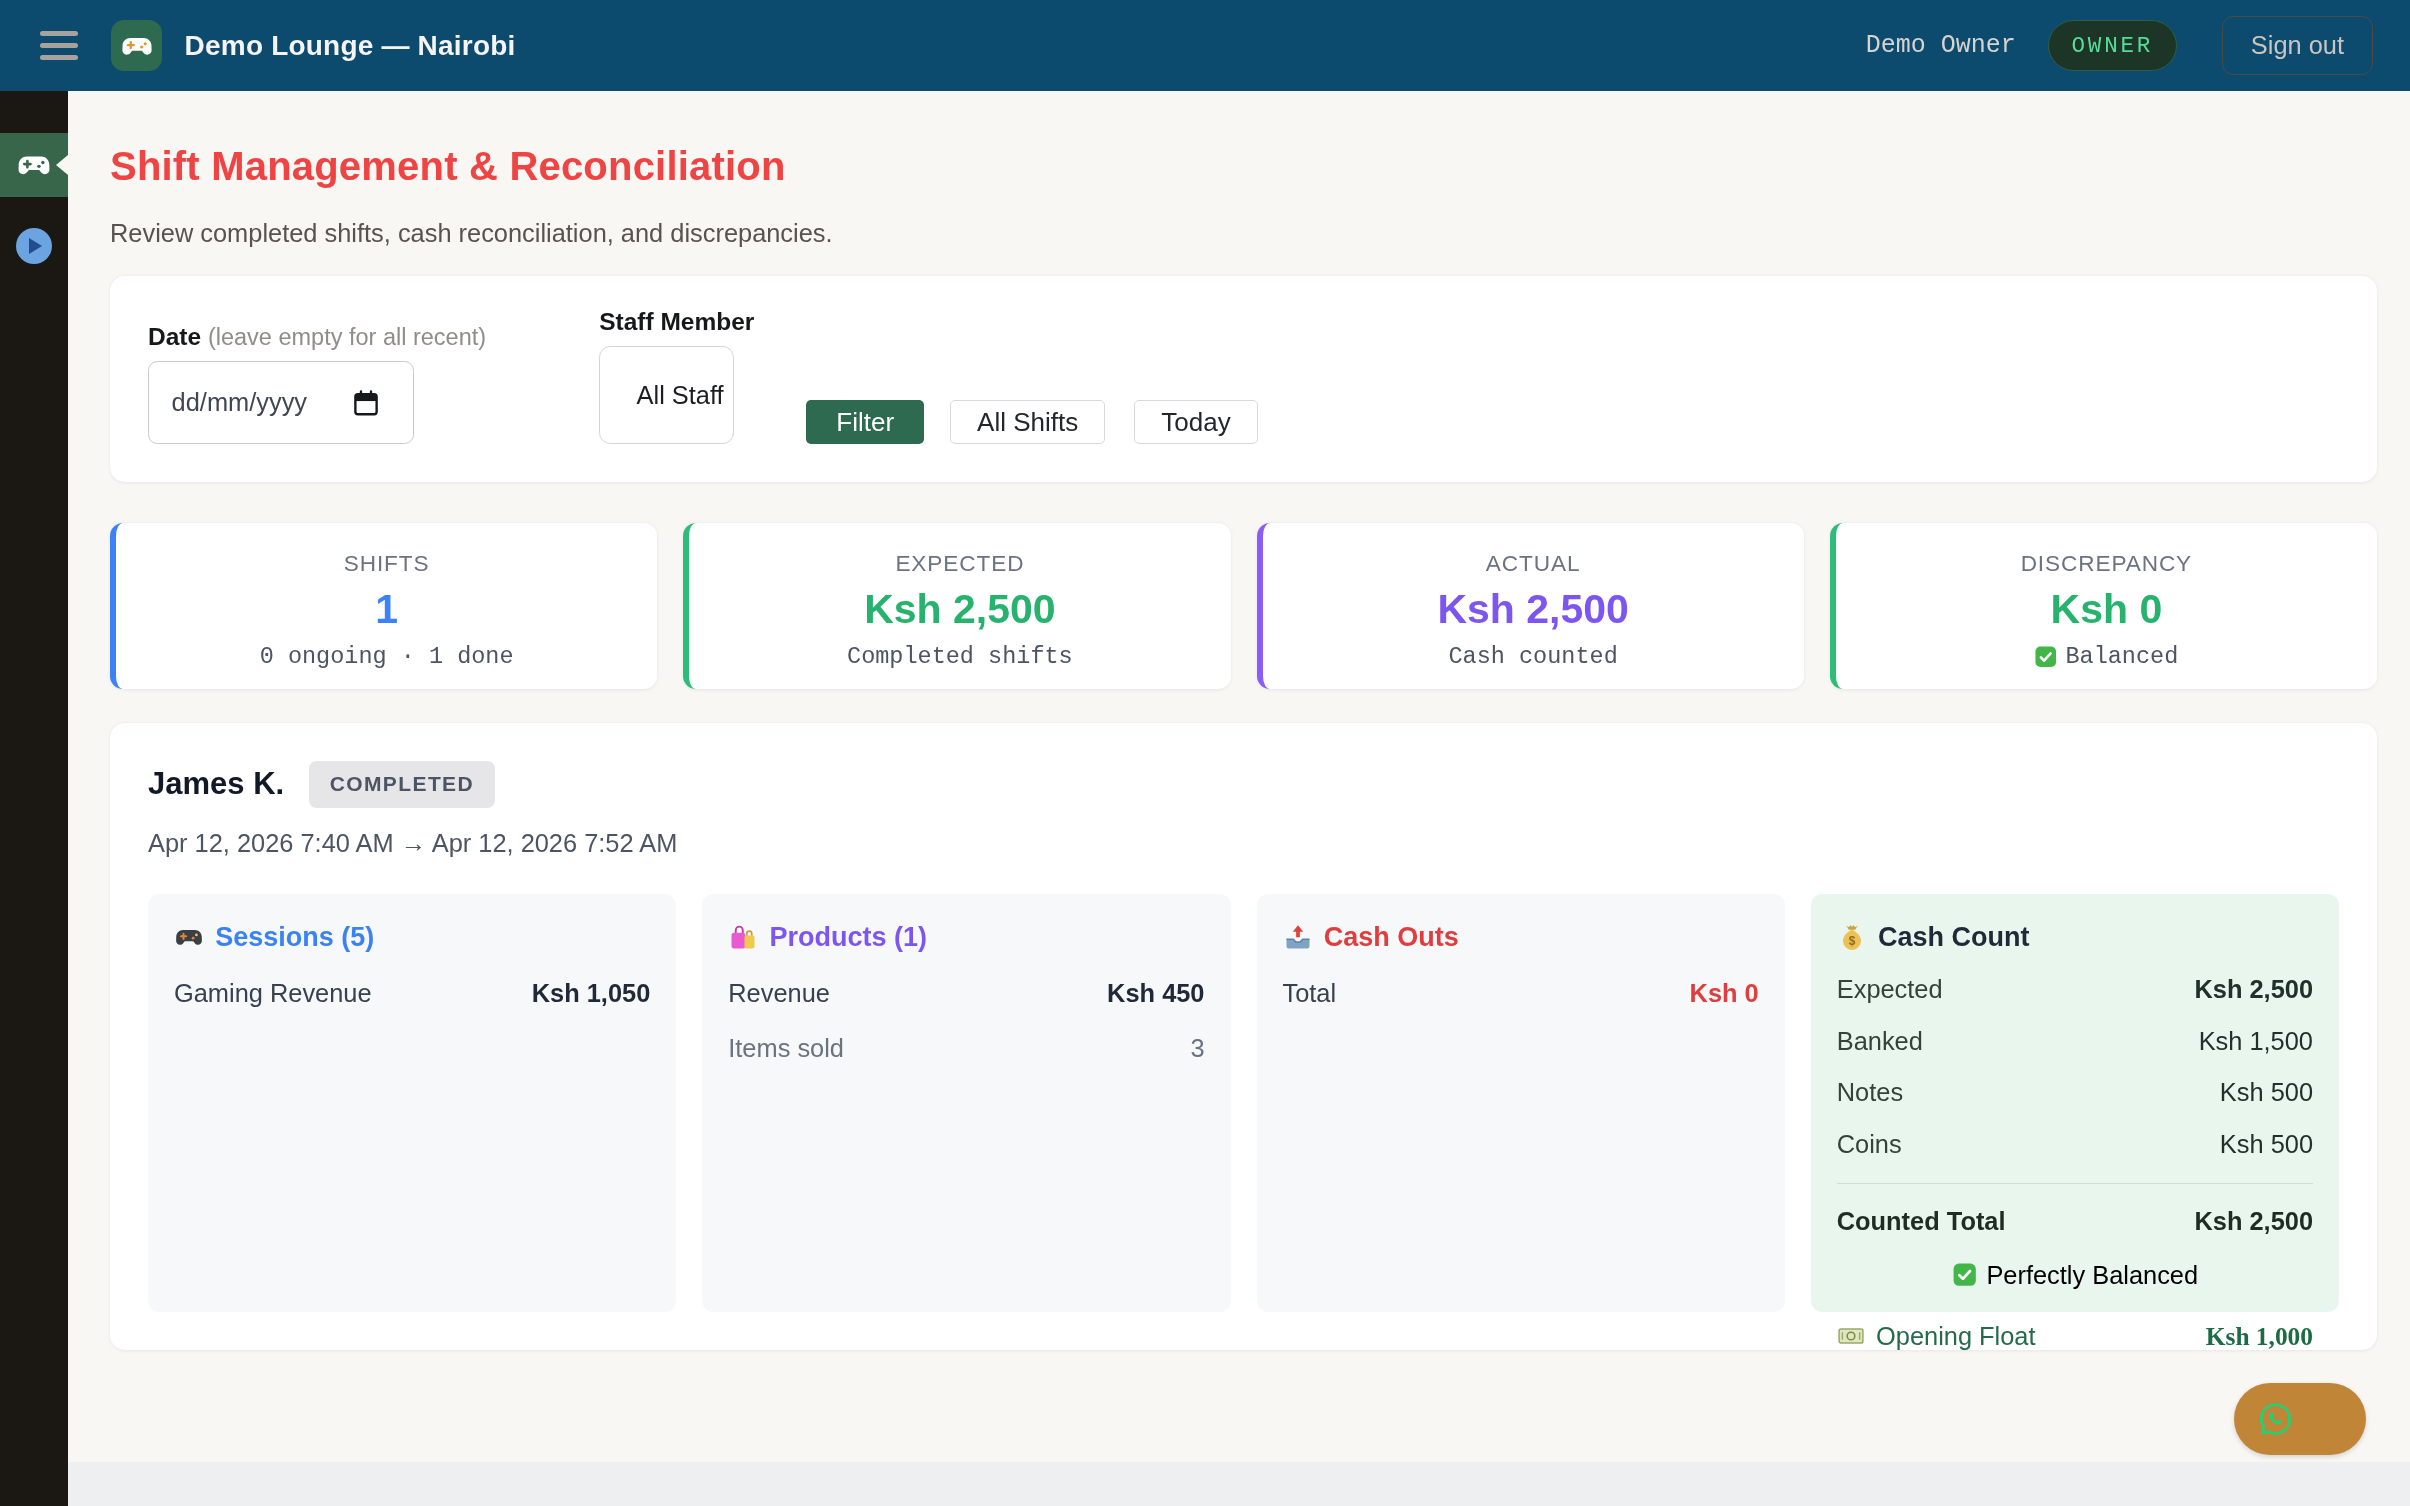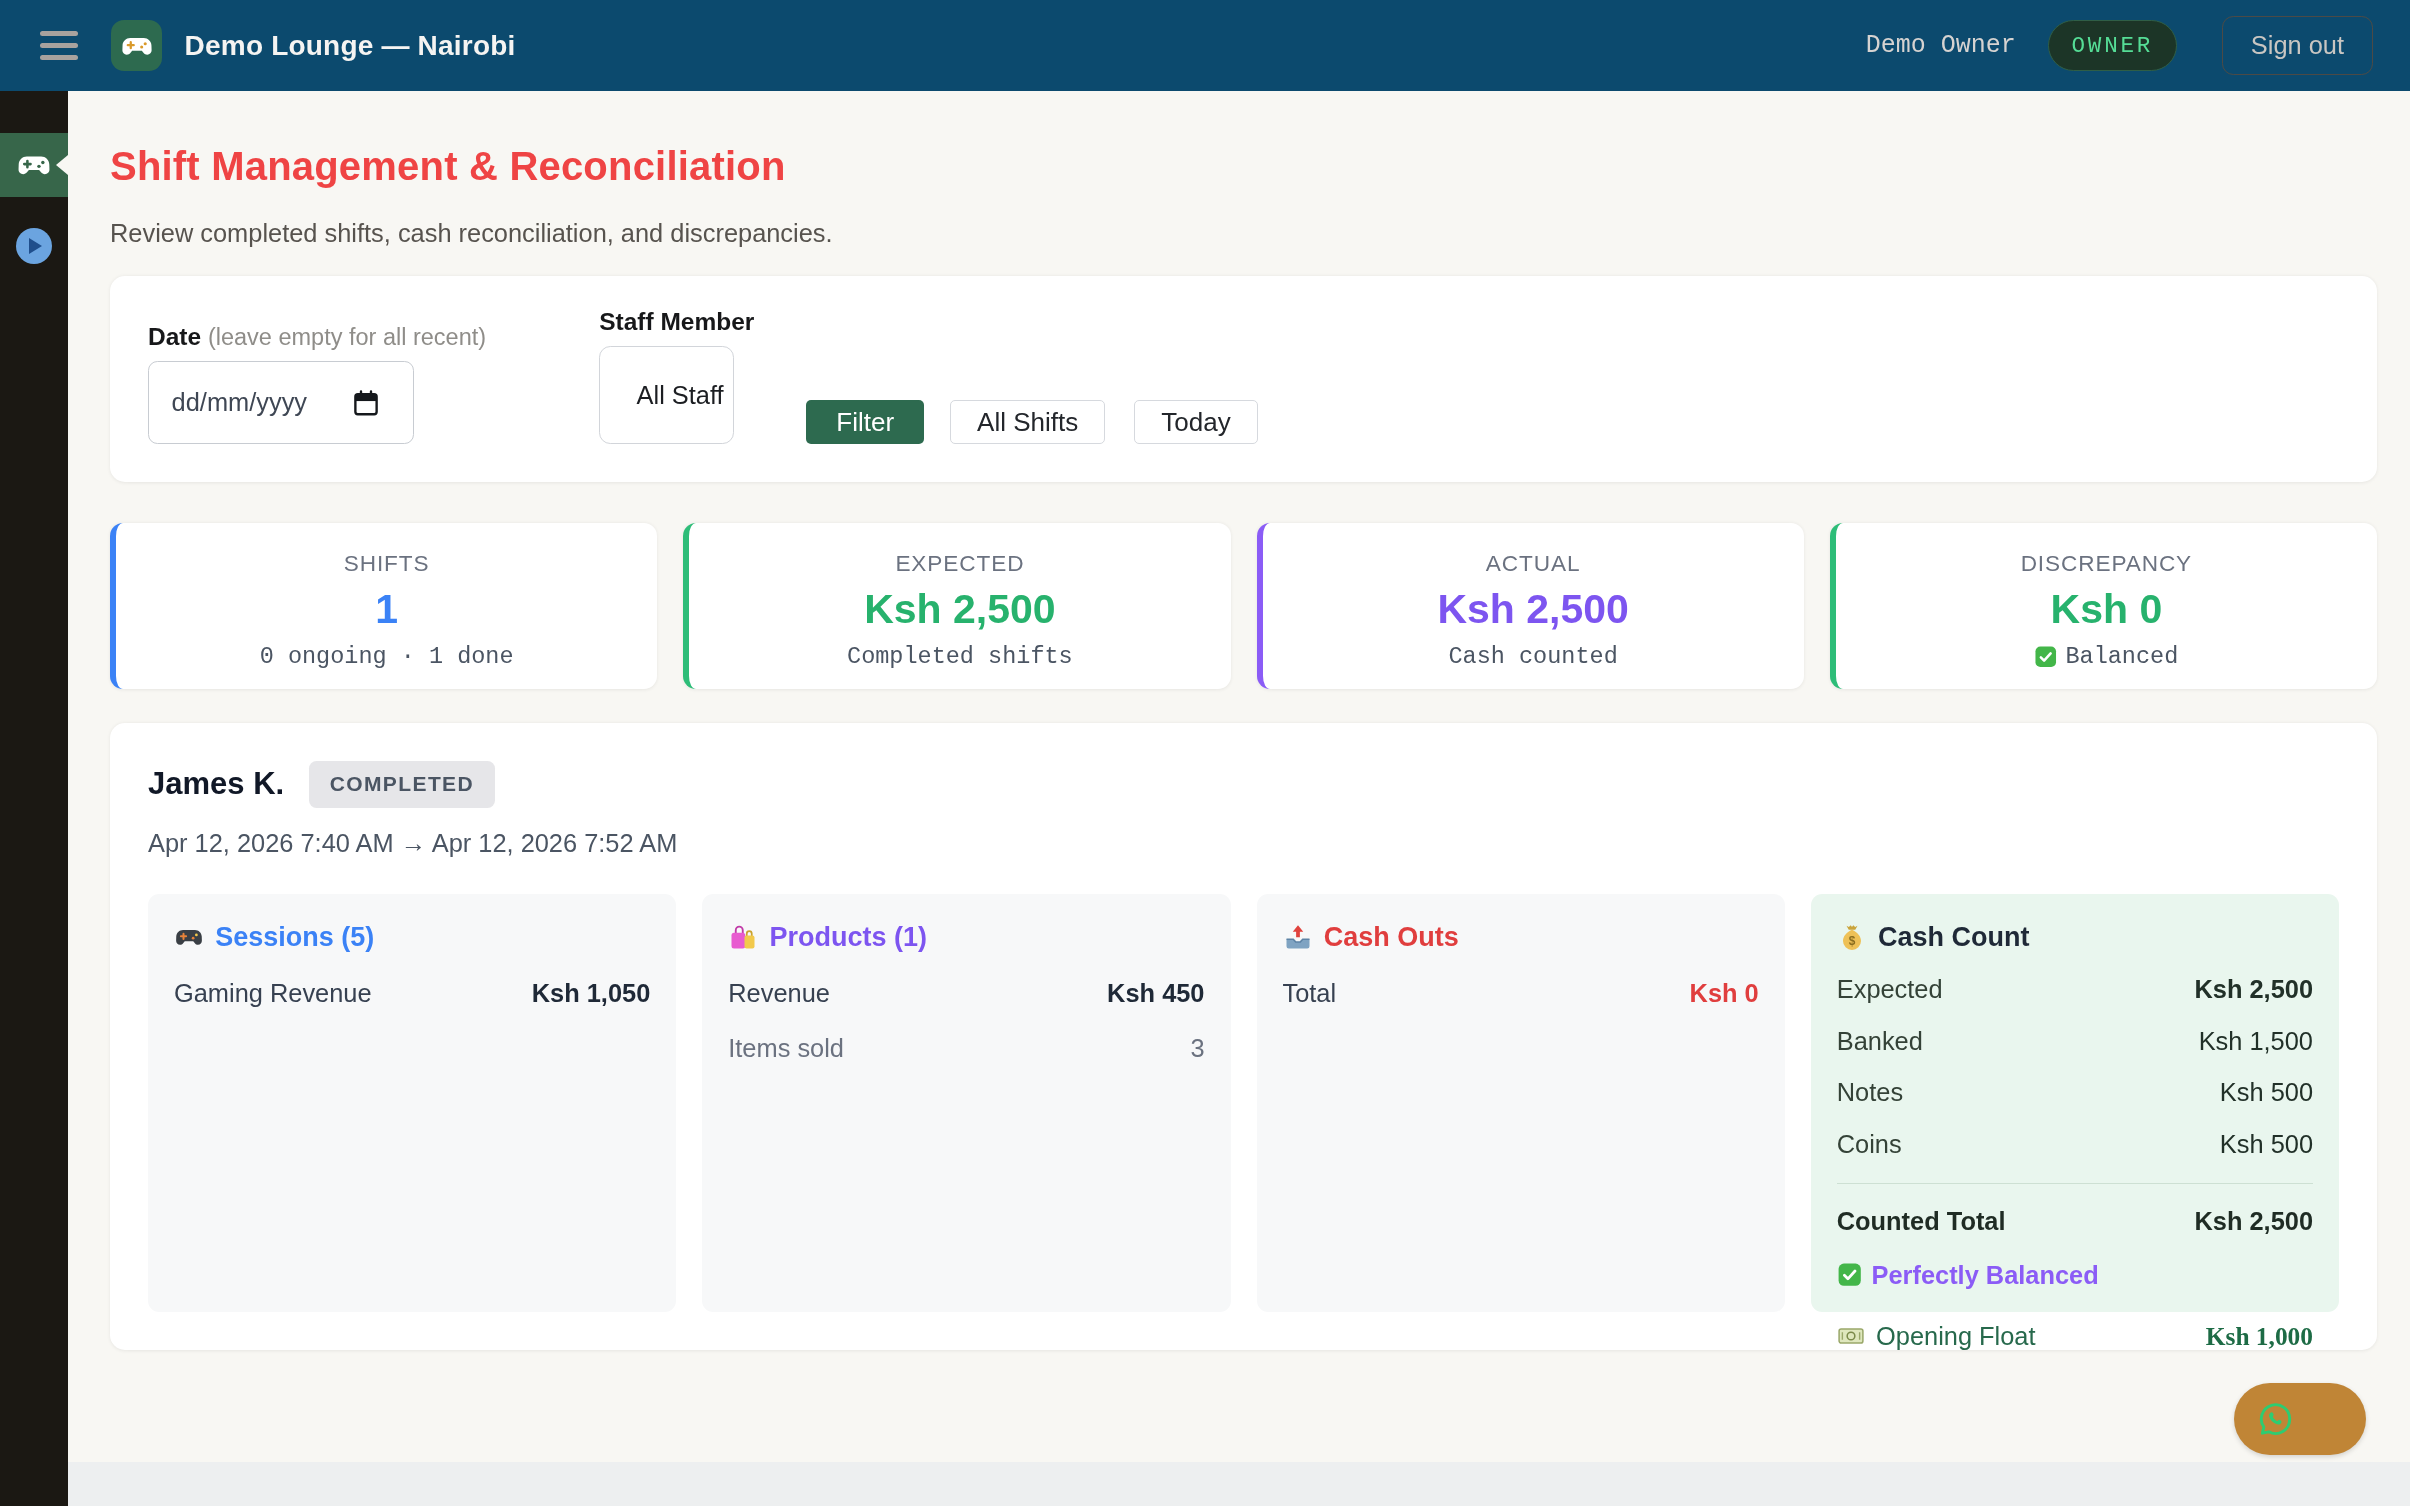--- a/index.html
+++ b/index.html
@@ -108,22 +108,22 @@
   .p-row { display:flex; justify-content:space-between; font-size:25.4px; margin-top:26px; }
   .p-row .lab { color:#374151; }
   .p-row .val { color:#1f2937; font-weight:700; }
   .p-row.muted .lab, .p-row.muted .val { color:#6b7280; font-weight:400; }
   .p-row.red .val { color:#e03e3e; }
   .cc-row { display:flex; justify-content:space-between; font-size:25.4px; margin-top:22.6px; color:#344237; }
   .cc-row .val { color:#213028; }
   .cc-row.bold .lab, .cc-row.bold .val { font-weight:700; color:#1f2c24; }
   .cc-row .val.bold { font-weight:700; }
   .cc-divider { border-top:1.9px solid #cde0d3; margin-top:24.5px; }
-  .balanced-line { display:flex; align-items:center; gap:9.4px;
-    font-size:25.4px; font-weight:700; color:#8b5cf6; margin-top:24.5px; }
+  .balanced-line { display:flex; align-items:center; justify-content:center; gap:9.4px;
+    font-size:25.4px; font-weight:400; color:#000000; margin-top:24.5px; }
   .float-row { display:flex; justify-content:space-between; align-items:center; font-size:25.4px; color:#27694c; margin-top:32px; }
   .float-row .lab { display:flex; align-items:center; gap:11.3px; }
   .float-row .val { font-weight:700; color:#1d6b45;font-family:Liberation Serif, serif; }
 
   
   .bottom-strip { position:absolute; left:68px; right:0; bottom:0; height:45px; background:#edeff0; }
   .whatsapp-fab {
     position:absolute; right:45px; bottom:52px; width:132px; height:72px; border-radius:36px;
     background:#c08536; display:flex; align-items:center; padding-left:21px; cursor:pointer;
     box-shadow:0 1.9px 5.6px rgba(0,0,0,.15); z-index:6;

